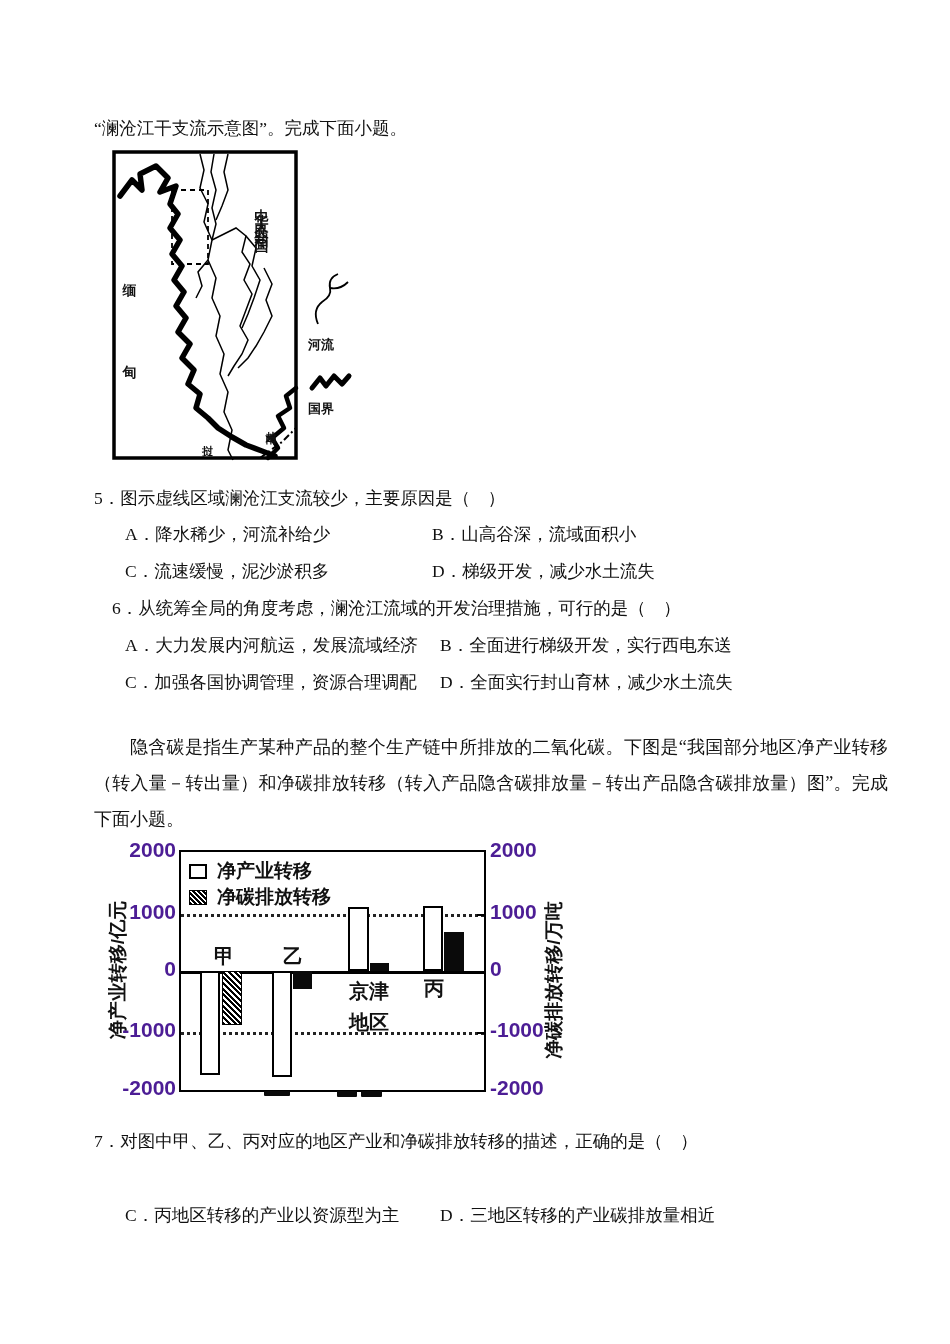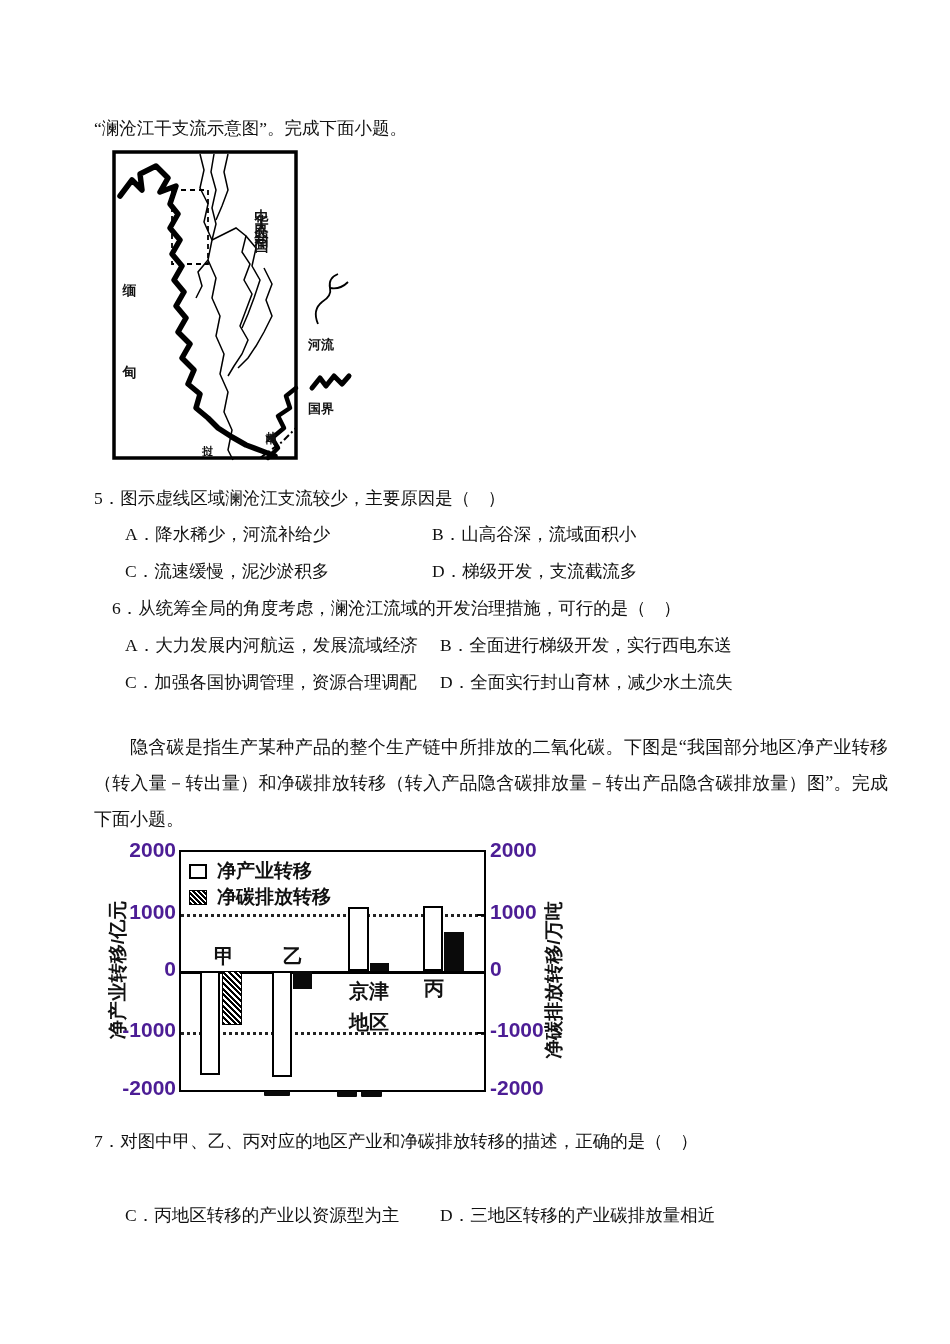--- a/index.html
+++ b/index.html
@@ -95,21 +95,21 @@
 
   <div class="abs stem" style="left:82px;top:486px;">
     <span>5．</span><span>图示虚线区域澜沧江支流较少，主要原因是（　）</span>
   </div>
   <div class="abs optrow" style="left:113px;top:522px;">
     <span class="optA5"><span>A．</span><span>降水稀少，河流补给少</span></span>
     <span><span>B．</span><span>山高谷深，流域面积小</span></span>
   </div>
   <div class="abs optrow" style="left:113px;top:559px;">
     <span class="optA5"><span>C．</span><span>流速缓慢，泥沙淤积多</span></span>
-    <span><span>D．</span><span>梯级开发，支流截流多</span></span>
+    <span><span>D．</span><span>梯级开发，减少水土流失</span></span>
   </div>
 
   <div class="abs stem" style="left:100px;top:596px;">
     <span>6．</span><span>从统筹全局的角度考虑，澜沧江流域的开发治理措施，可行的是（　）</span>
   </div>
   <div class="abs optrow" style="left:113px;top:633px;">
     <span class="optA6"><span>A．</span><span>大力发展内河航运，发展流域经济</span></span>
     <span><span>B．</span><span>全面进行梯级开发，实行西电东送</span></span>
   </div>
   <div class="abs optrow" style="left:113px;top:670px;">

